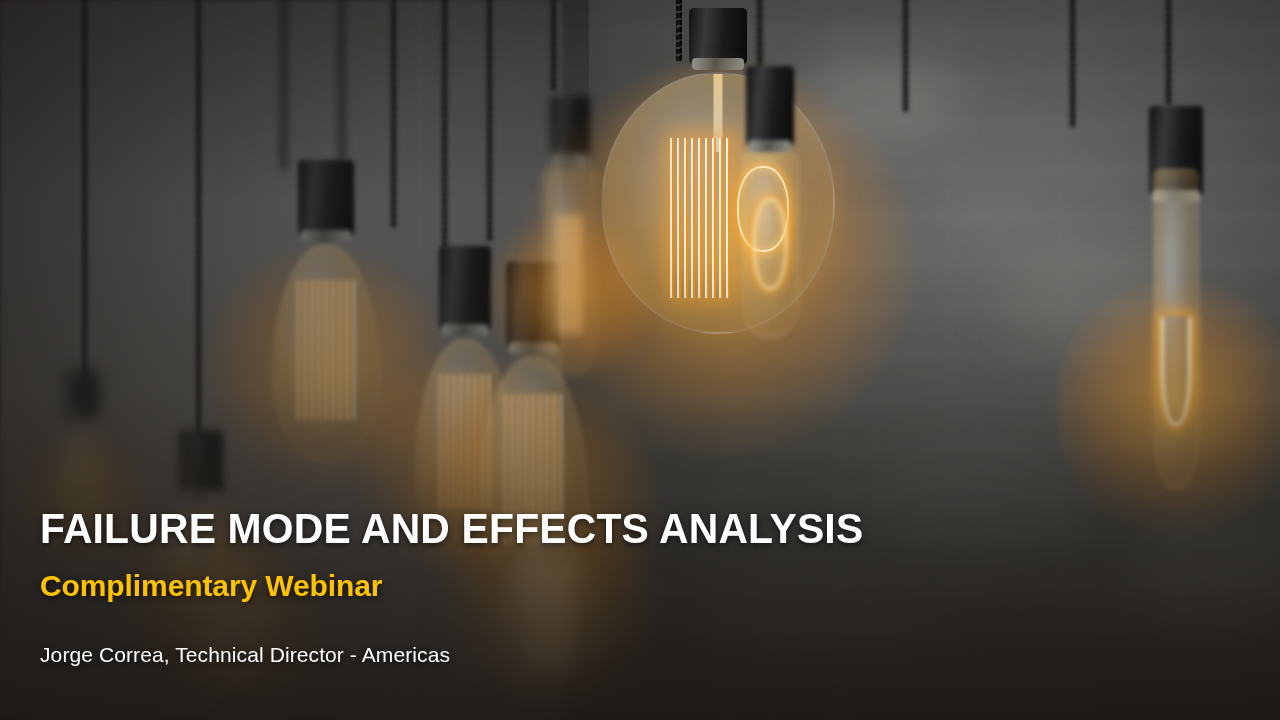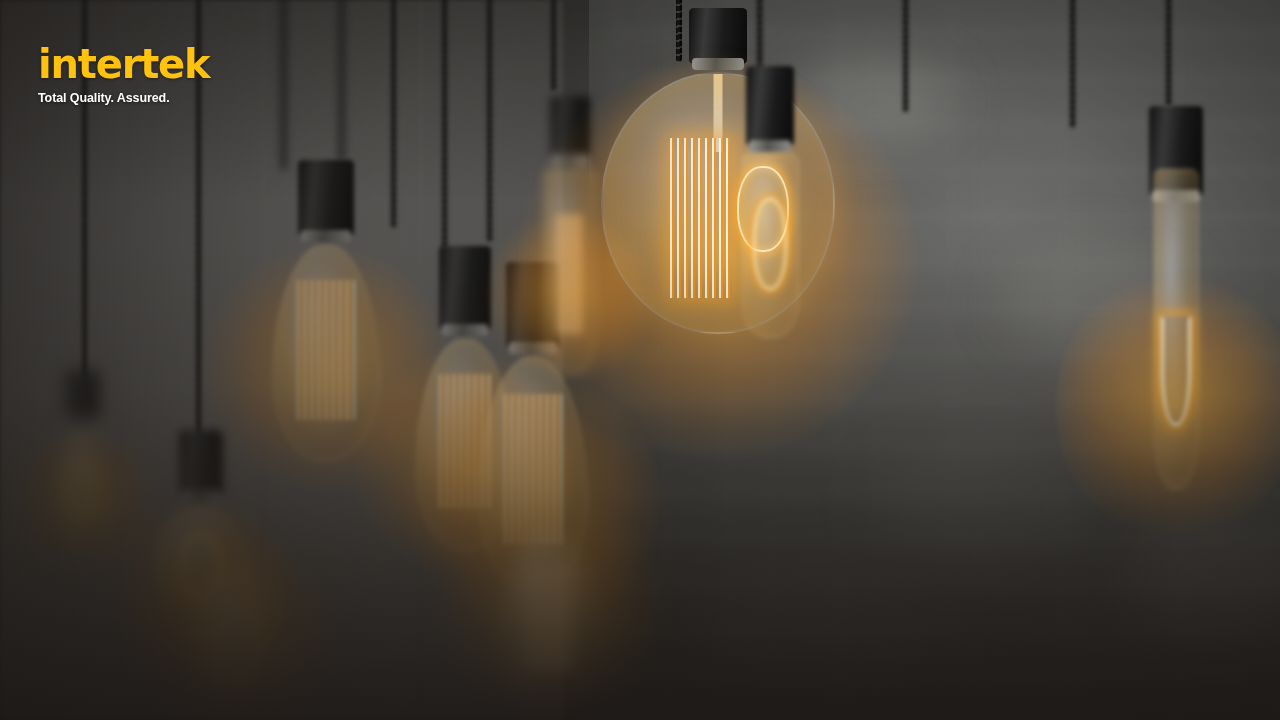--- a/index.html
+++ b/index.html
@@ -292,19 +292,20 @@
       <div class="glow" style="top:80px;width:210px;height:210px;"></div>
       <div class="glass g-pear" style="top:6px;width:100px;height:164px;"></div>
       <div class="filament fil-coil" style="top:44px;width:44px;height:80px;"></div>
     </div>
 
     <div class="vignette"></div>
     <div class="top-scrim"></div>
     <div class="scrim"></div>
   </div>
 
-  <div class="logo">
-    <div class="logo-word">intertek</div>
-    <div class="logo-tag">Total Quality. Assured.</div>
+
+  <div class="titleblock">
+    <div class="t-main">FAILURE MODE AND EFFECTS ANALYSIS</div>
+    <div class="t-sub">Complimentary Webinar</div>
+    <div class="t-pres">Jorge Correa, Technical Director - Americas</div>
   </div>
 
-
 </div>
 
 </body></html>

